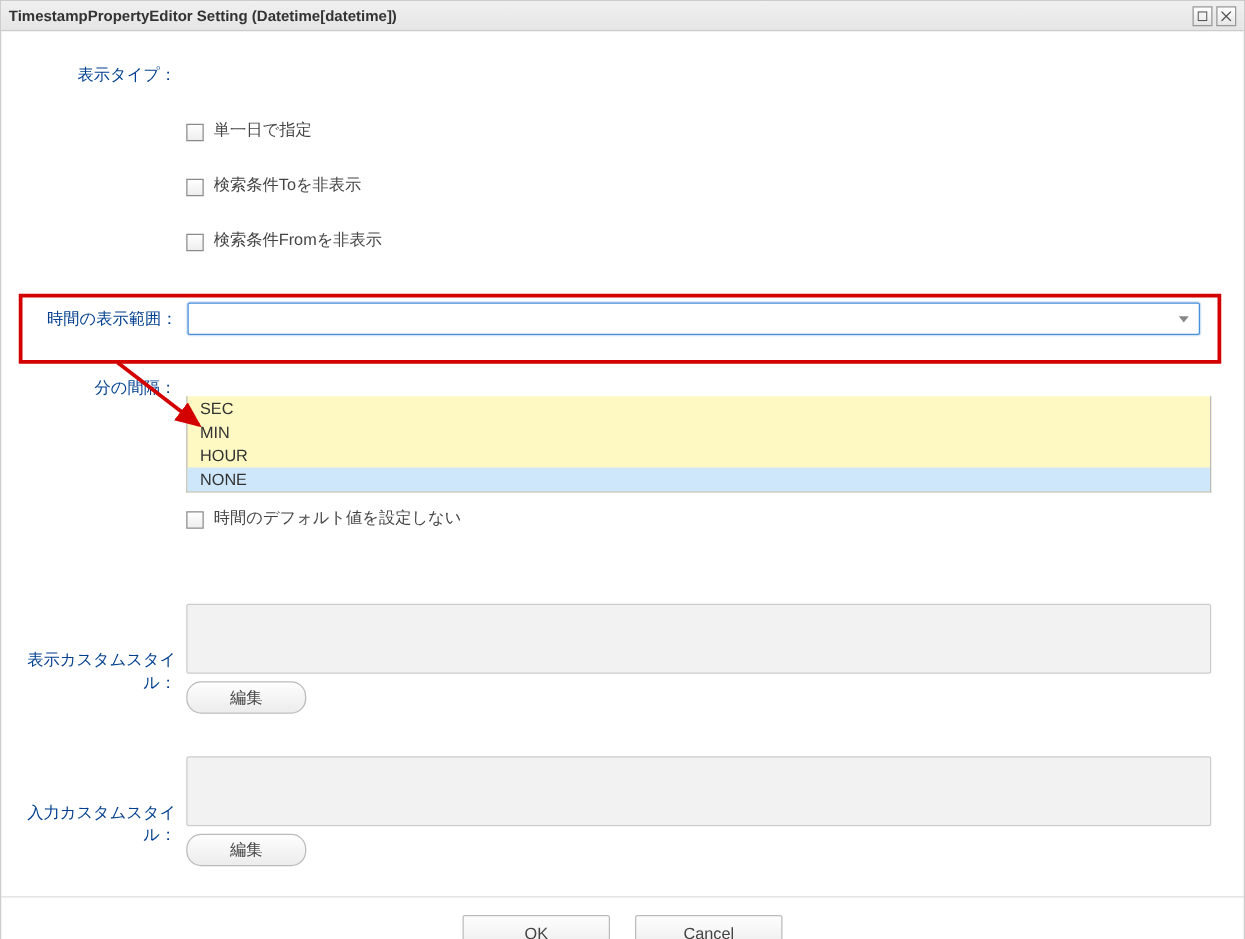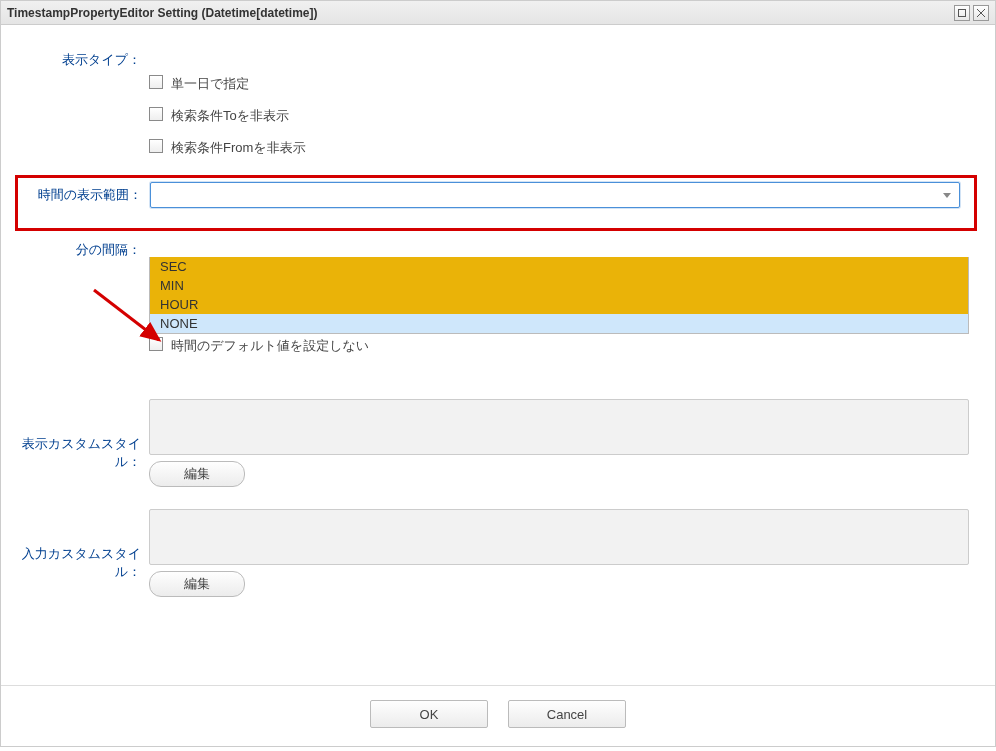--- a/index.html
+++ b/index.html
@@ -33,21 +33,21 @@
     font-size: 10px; color: #555; cursor: pointer;
   }
   .body {
     padding: 20px 18px 10px 18px;
     min-height: 660px;
     position: relative;
   }
   .form-row {
     display: flex;
     align-items: flex-start;
-    margin-bottom: 2px;
+    margin-bottom: 14px;
   }
   .label-col {
     width: 130px;
     min-width: 130px;
     text-align: right;
     padding-right: 8px;
     padding-top: 6px;
     color: #003f8f;
     font-size: 13px;
   }
@@ -69,21 +69,21 @@
     cursor: pointer;
   }
   .select-like.txt-dark { color: #555; }
   .select-caret {
     width: 0; height: 0;
     border-left: 4px solid transparent;
     border-right: 4px solid transparent;
     border-top: 5px solid #888;
   }
   .checkbox-row {
-    display: flex; align-items: flex-start;
+    display: flex; align-items: flex-end;
     height: 30px;
     padding-left: 0;
   }
   .cb {
     width: 14px; height: 14px;
     border: 1px solid #8a8a8a;
     background: linear-gradient(#fff, #eee);
     display: inline-flex; align-items: center; justify-content: center;
     margin-right: 8px;
     font-size: 10px; color: #1e5aa8;
@@ -104,21 +104,21 @@
   }
 
   
   .dropdown-panel {
     position: relative;
     margin-left: 130px;
     margin-right: 8px;
     margin-top: -2px;
     border: 1px solid #bbb;
     border-top: none;
-    background: #eab308;
+    background: #fef9c3;
     z-index: 5;
   }
   .dropdown-item {
     padding: 2px 10px;
     color: #333;
     font-size: 13px;
     cursor: pointer;
   }
   .dropdown-item.hl {
     background: #cfe7fb;

